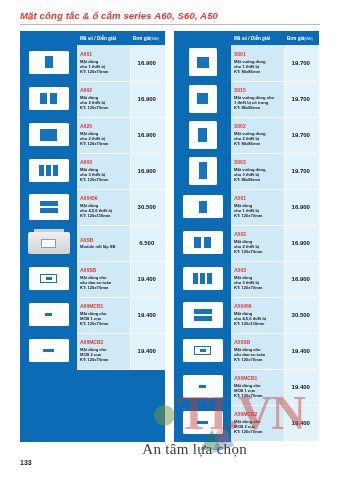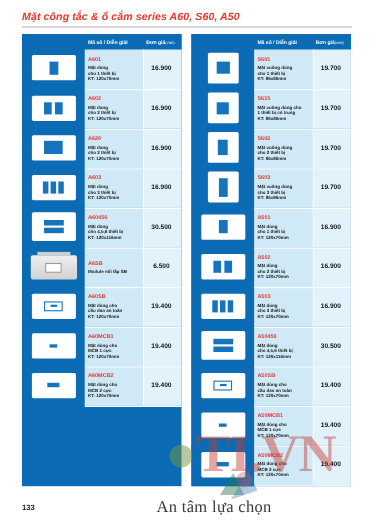--- a/index.html
+++ b/index.html
@@ -214,21 +214,21 @@
     position: absolute;
     left: 20px;
     bottom: 4px;
     font-size: 7px;
     font-weight: bold;
     color: #222;
   }
   .tagline {
     position: absolute;
     right: 22px;
-    bottom: 0px;
+    bottom: 12px;
     font-family: "Liberation Serif", serif;
     font-size: 15px;
     color: #3b3b3b;
     letter-spacing: 0.3px;
     text-align: right;
   }
 
   
   .watermark {
     position: absolute;

